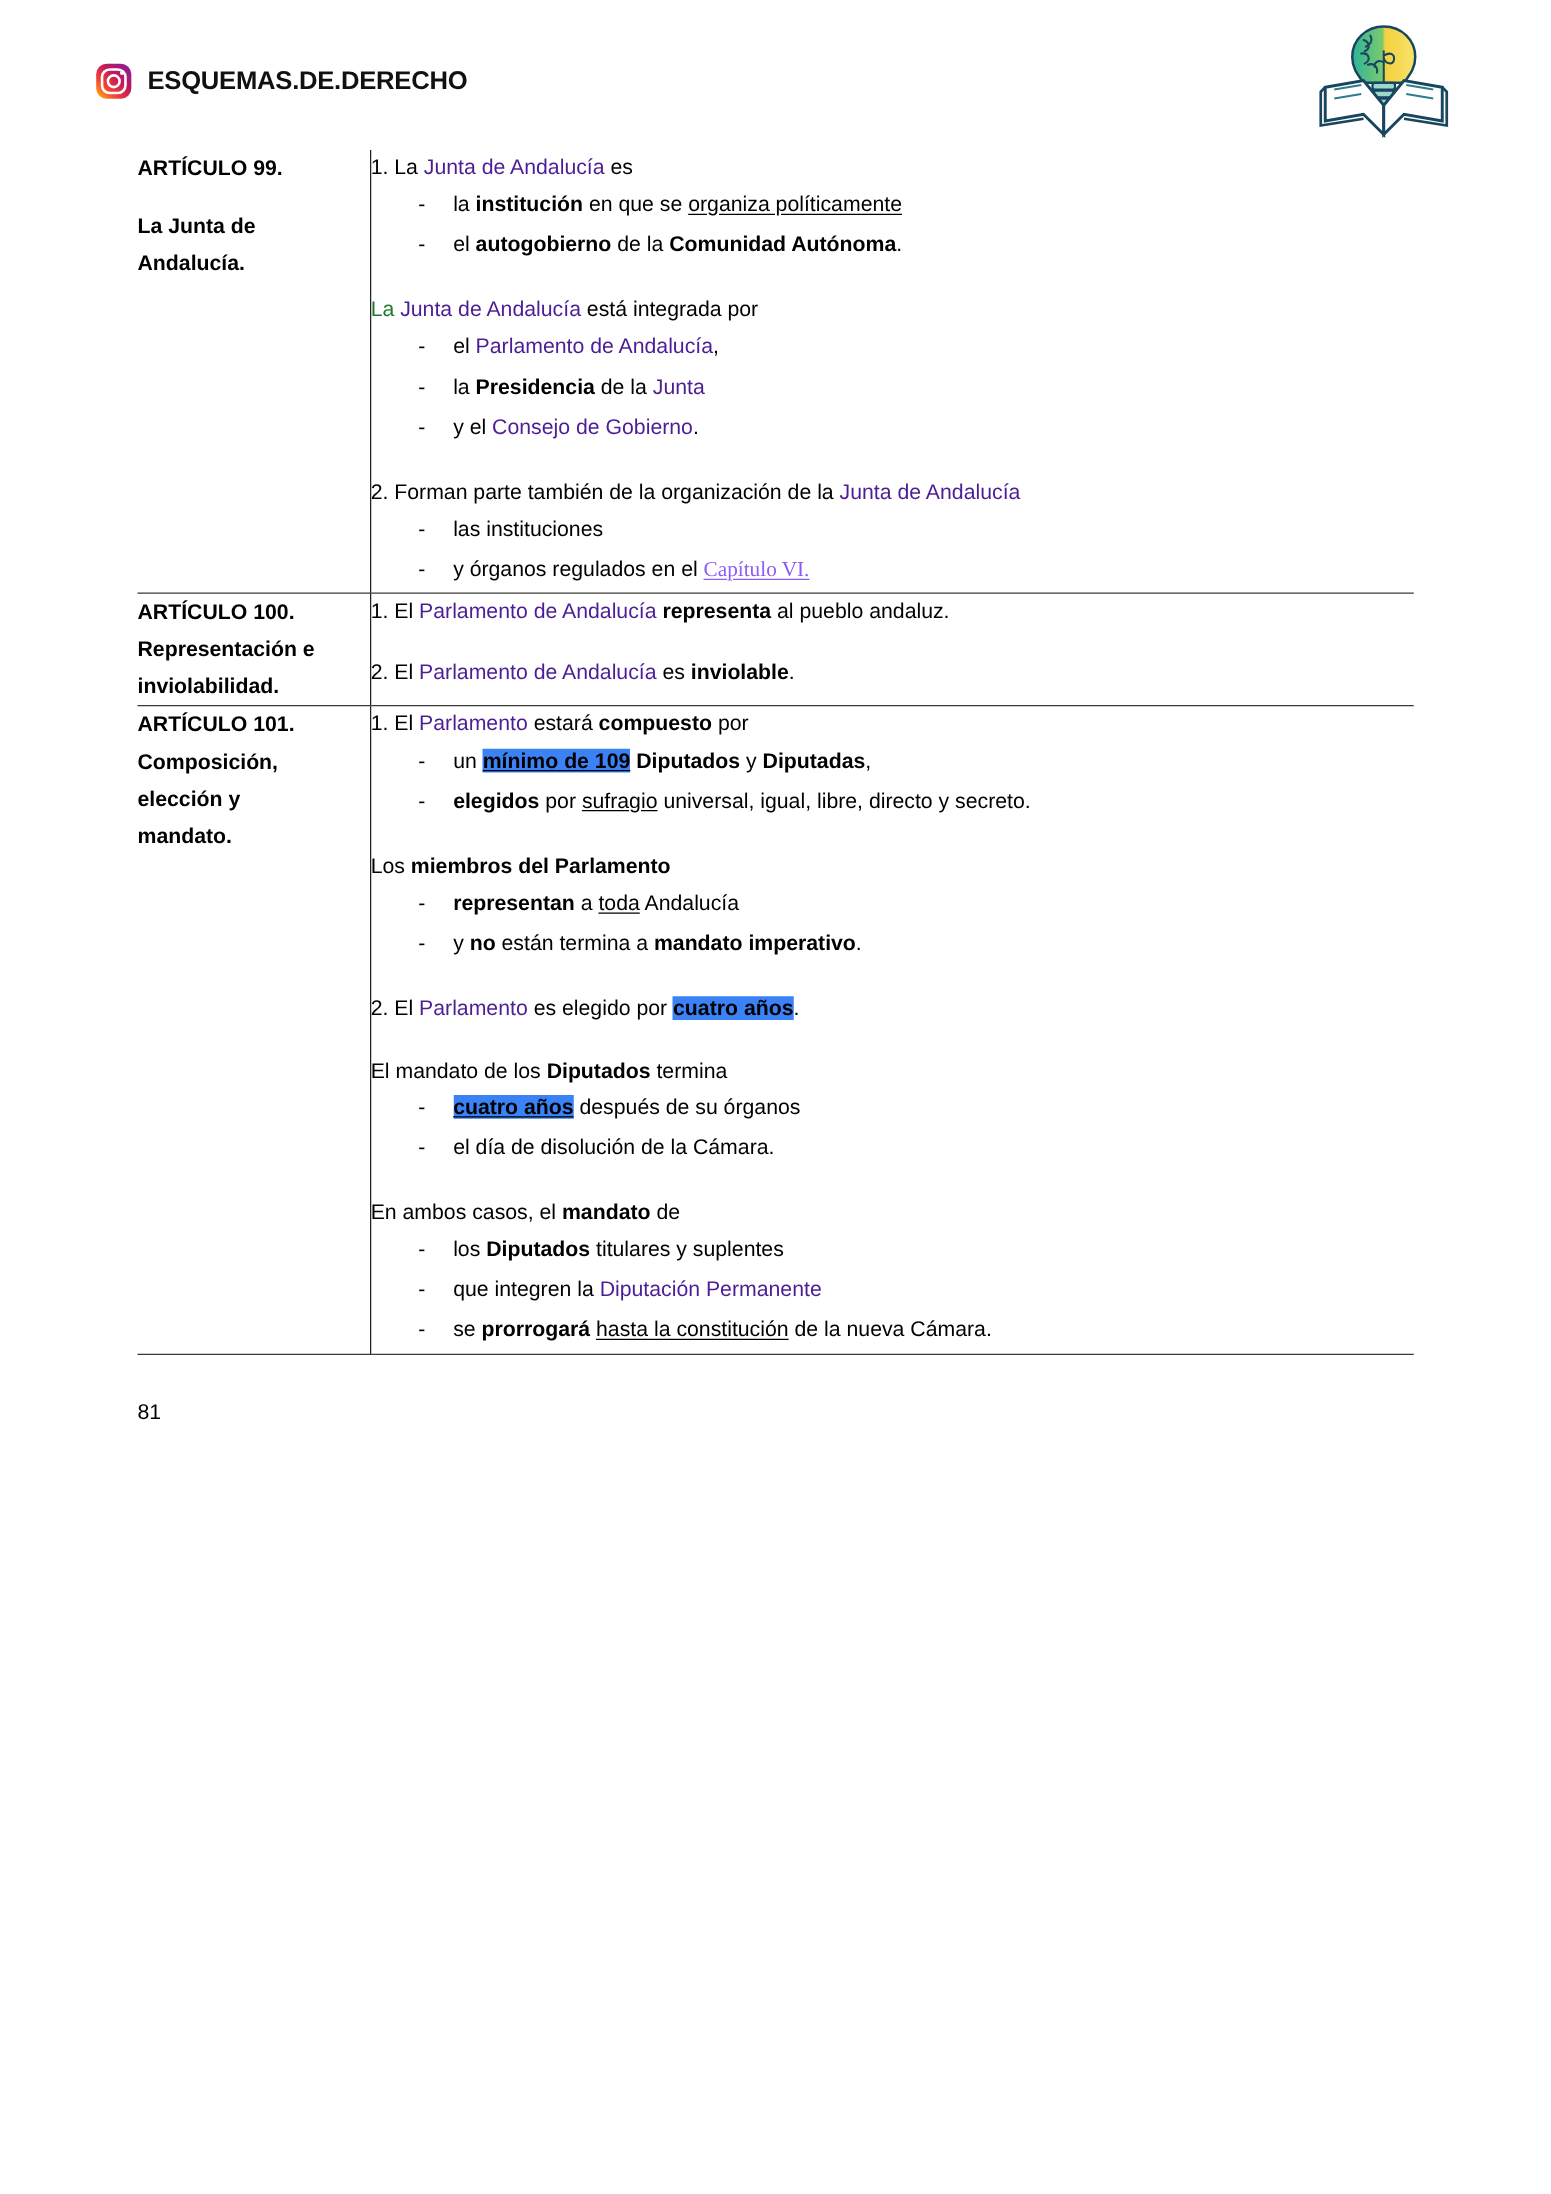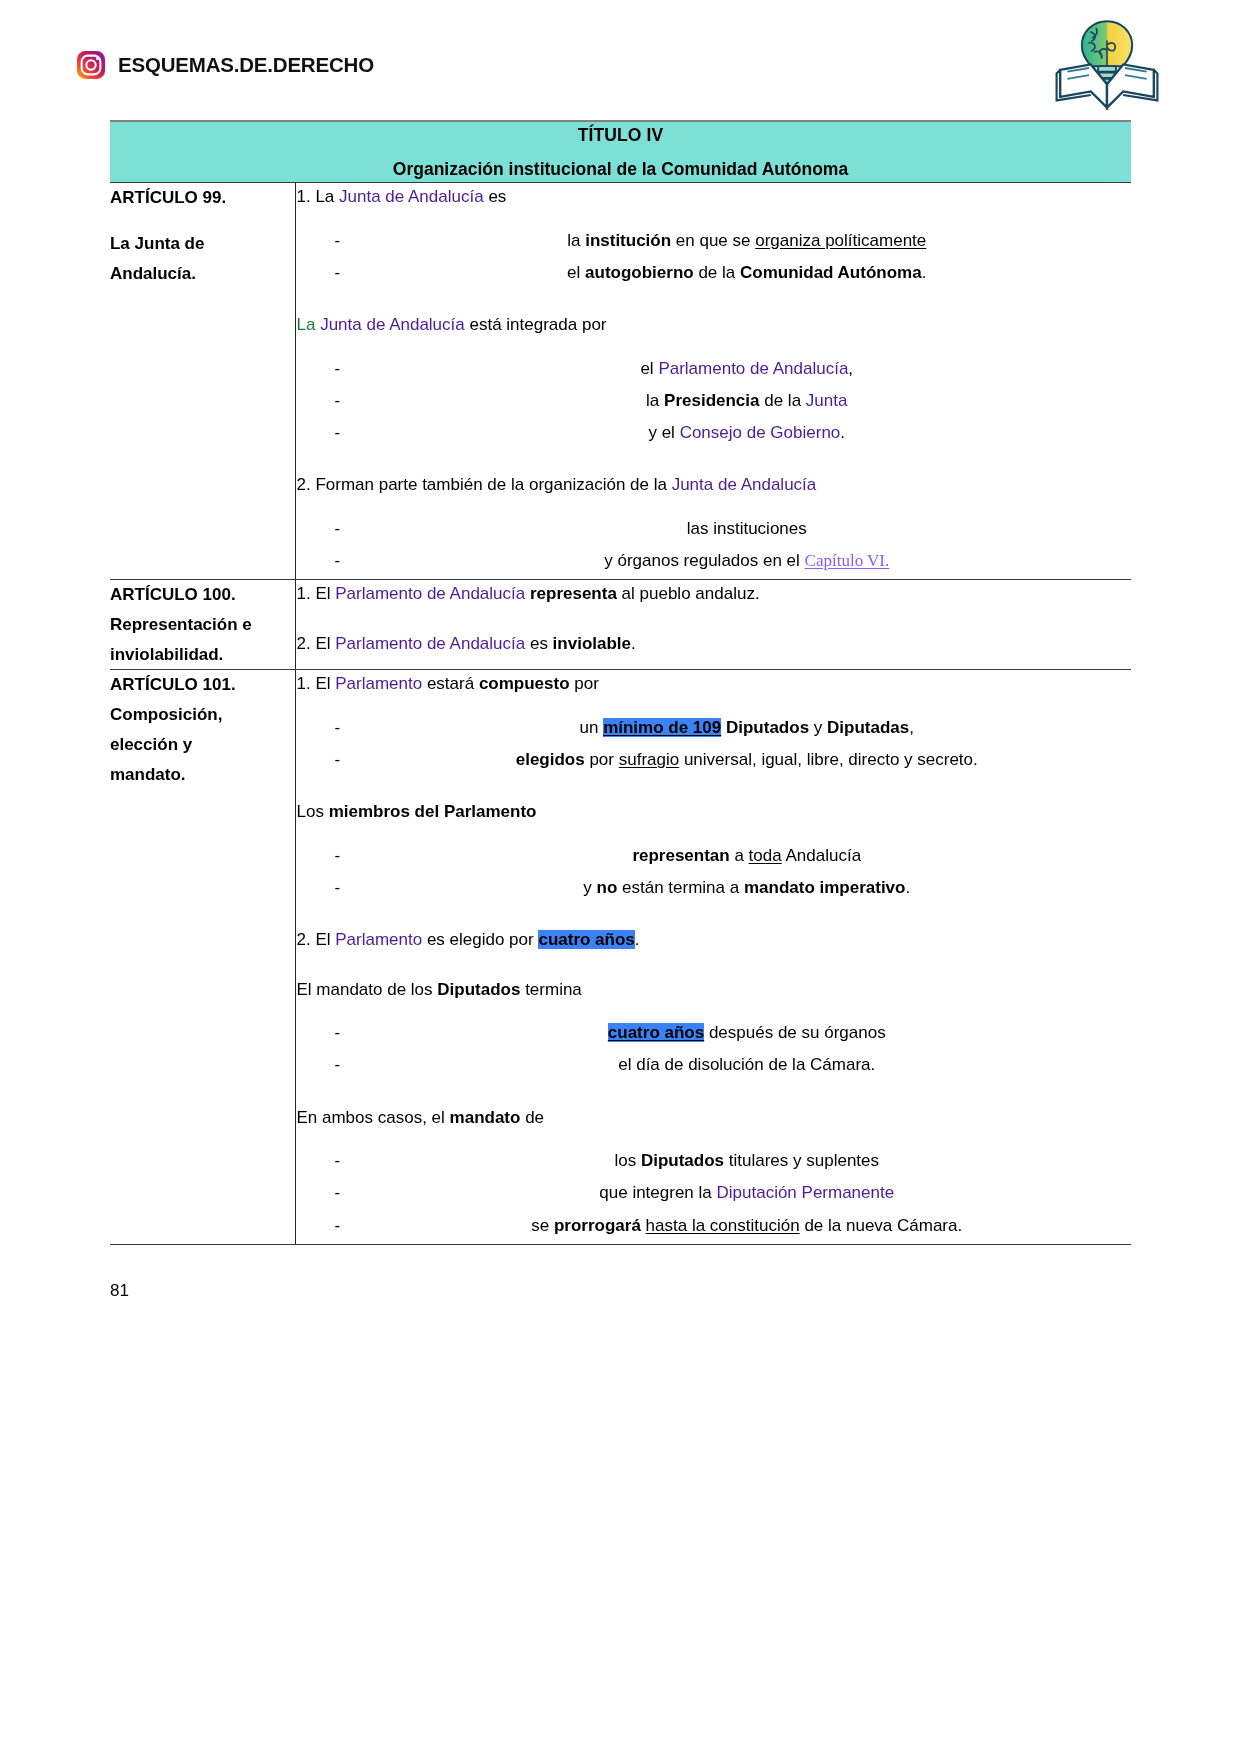--- a/index.html
+++ b/index.html
@@ -95,23 +95,22 @@
   .art-title-line { display: block; }
   .art-title-gap { height: 16px; }
 
   .para {
     margin: 0 0 2px 0;
   }
   .spacer { height: 20px; }
 
   ul.dashes {
     list-style: none;
-    margin: 16px 0 0 0;
+    margin: 2px 0 0 0;
     padding: 0;
-    text-align: center;
   }
   ul.dashes li {
     position: relative;
     padding-left: 66px;
     margin-bottom: 5px;
     line-height: 1.6;
   }
   ul.dashes li::before {
     content: "-";
     position: absolute;
@@ -190,26 +189,20 @@
   </div>
 </div>
 
 <table class="doc-table">
   <colgroup>
     <col class="col-left">
     <col class="col-right">
   </colgroup>
 
   <tbody>
-      <tr>
-    <td colspan="2" class="band teal">
-      <div class="l1">TÍTULO IV</div>
-      <div class="l2">Organización institucional de la Comunidad Autónoma</div>
-    </td>
-  </tr>
 
   <tr>
     <td class="art-cell-left">
       <span class="art-title-line">ARTÍCULO 99.</span>
       <div class="art-title-gap"></div>
       <span class="art-title-line">La Junta de</span>
       <span class="art-title-line">Andalucía.</span>
     </td>
     <td class="art-cell-right">
 

